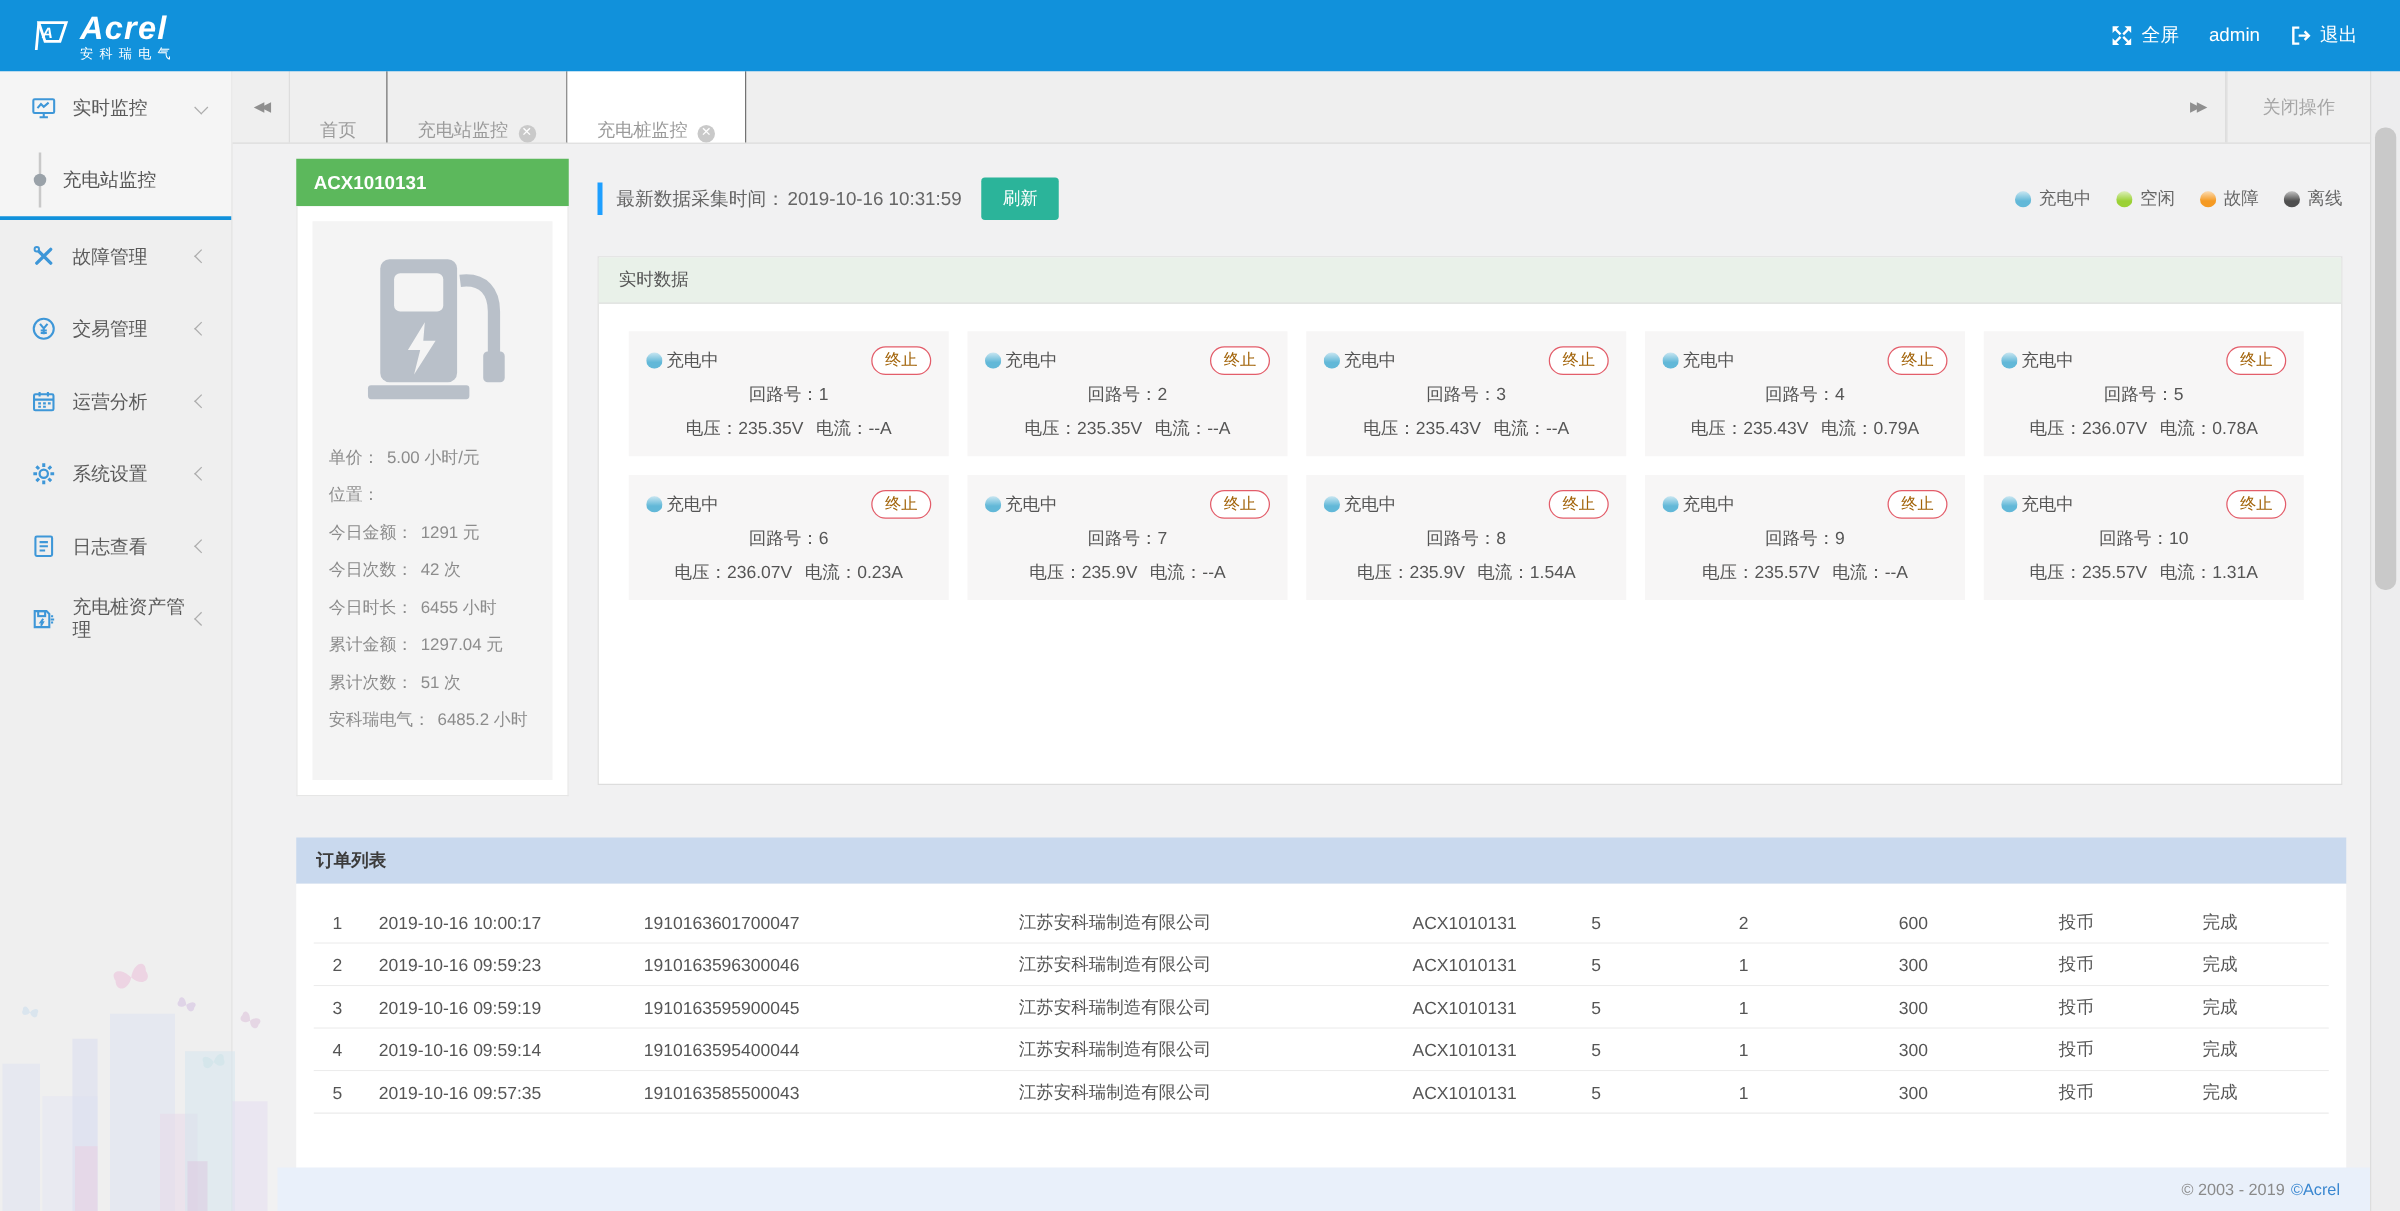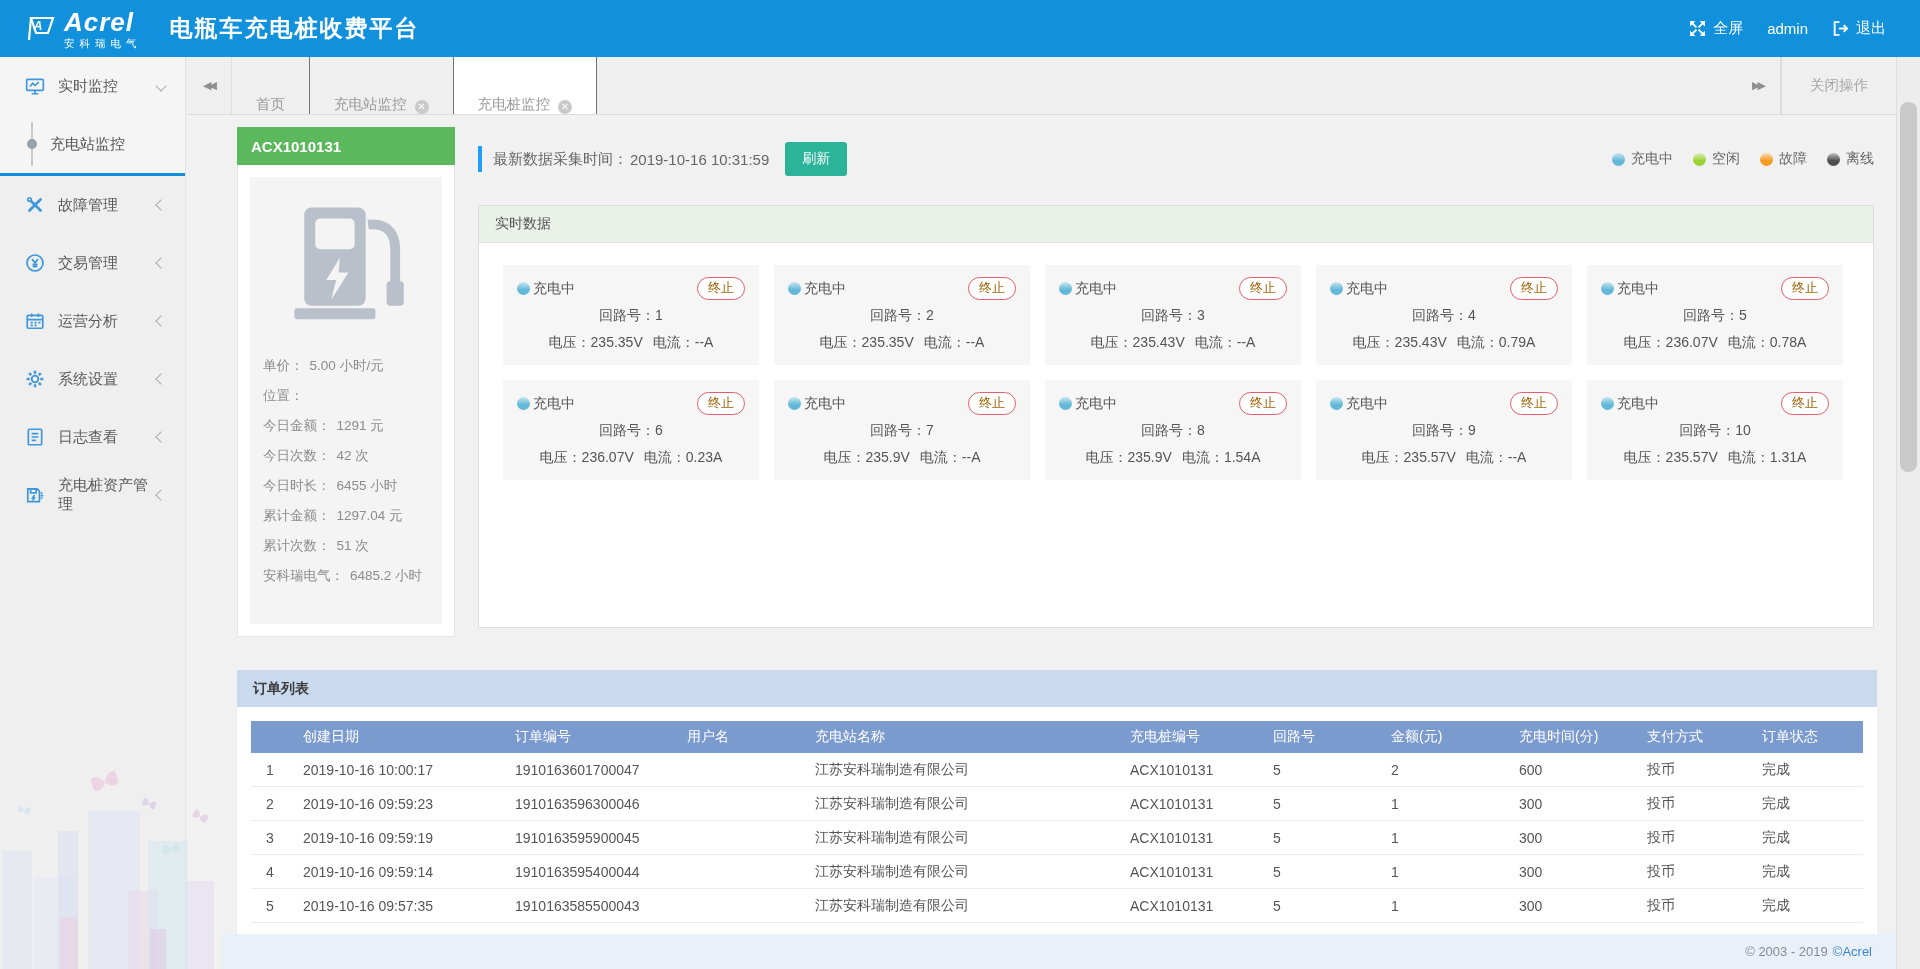--- a/index.html
+++ b/index.html
@@ -127,21 +127,20 @@
       <svg class="logo-flag" viewBox="0 0 30 26">
         <path d="M5 2 L27 2 L22 17 L10 17 Z" fill="none" stroke="#fff" stroke-width="2.2"></path>
         <path d="M5 2 L3 24" stroke="#fff" stroke-width="2.2"></path>
         <text x="12" y="14" font-size="12" font-style="italic" font-weight="bold" fill="#fff" text-anchor="middle">A</text>
       </svg>
       <div class="logo-texts">
         <span class="logo-brand">Acrel</span>
         <span class="logo-sub">安科瑞电气</span>
       </div>
     </div>
-    <div class="app-title">电瓶车充电桩收费平台</div>
     <div class="topbar-right">
       <span class="tb-btn">
         <svg width="17" height="17" viewBox="0 0 16 16">
           <path d="M1 1 L6 1 L1 6 Z M15 1 L15 6 L10 1 Z M1 15 L1 10 L6 15 Z M15 15 L10 15 L15 10 Z" fill="#fff"></path>
           <path d="M3 3 L7 7 M13 3 L9 7 M3 13 L7 9 M13 13 L9 9" stroke="#fff" stroke-width="1.8"></path>
         </svg>
         <span>全屏</span>
       </span>
       <span class="tb-btn">
         <span>admin</span>
@@ -492,33 +491,20 @@
     </div>
     <div class="ch-vi">
       <span class="ch-vl">电压：</span><span class="ch-vv">235.57V</span><span class="sep"></span><span class="ch-cl">电流：</span><span class="ch-cv">1.31A</span>
     </div>
   </div>
       </div>
   </div>
 
   <div class="orders-bar">订单列表</div>
   <div class="orders-body">
-    <div class="thead">
-        <div class="th" style="width: 38px;"></div>
-        <div class="th" style="width: 212px;">创建日期</div>
-        <div class="th" style="width: 172px;">订单编号</div>
-        <div class="th" style="width: 128px;">用户名</div>
-        <div class="th" style="width: 315px;">充电站名称</div>
-        <div class="th" style="width: 143px;">充电桩编号</div>
-        <div class="th" style="width: 118px;">回路号</div>
-        <div class="th" style="width: 128px;">金额(元)</div>
-        <div class="th" style="width: 128px;">充电时间(分)</div>
-        <div class="th" style="width: 115px;">支付方式</div>
-        <div class="th" style="width: 115px;">订单状态</div>
-      </div>
     <div id="orders-rows">
         <div class="trow">
           <div class="td num" style="width: 38px;">1</div>
           <div class="td" style="width: 212px;">2019-10-16 10:00:17</div>
           <div class="td" style="width: 172px;">1910163601700047</div>
           <div class="td" style="width: 128px;"></div>
           <div class="td" style="width: 315px;">江苏安科瑞制造有限公司</div>
           <div class="td" style="width: 143px;">ACX1010131</div>
           <div class="td" style="width: 118px;">5</div>
           <div class="td" style="width: 128px;">2</div>

